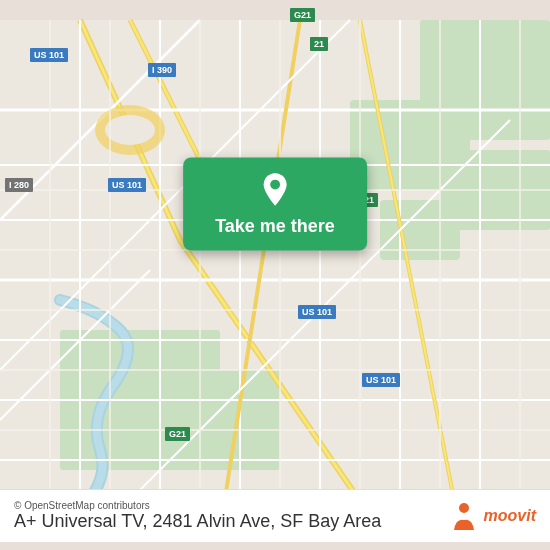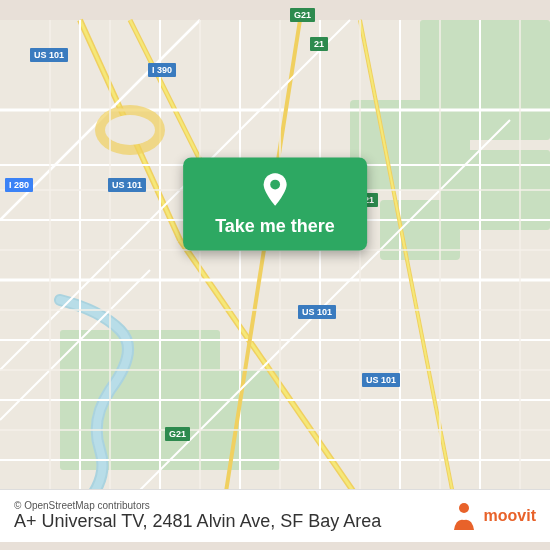--- a/index.html
+++ b/index.html
@@ -107,20 +107,21 @@
 
     .moovit-icon {
       width: 32px;
       height: 32px;
     }
 
     .moovit-text {
       font-size: 16px;
       font-weight: bold;
       color: #e8622a;
+      font-style: italic;
     }
 
     
     #map-svg {
       position: absolute;
       inset: 0;
       width: 100%;
       height: 100%;
       z-index: 2;
     }
@@ -196,21 +197,21 @@
     <line x1="440" y1="0" x2="440" y2="510" stroke="#f5f0ea" stroke-width="1.5"></line>
     <line x1="520" y1="0" x2="520" y2="510" stroke="#f5f0ea" stroke-width="1.5"></line>
   </svg>
 
   <div class="highway-shield" style="left:30px; top:48px; background:#3a7bbf;">US 101</div>
   <div class="highway-shield" style="left:148px; top:63px; background:#3a7bbf;">I 390</div>
   <div class="highway-shield" style="left:108px; top:178px; background:#3a7bbf;">US 101</div>
   <div class="highway-shield" style="left:290px; top:8px; background:#2d8a4e; color:white;">G21</div>
   <div class="highway-shield" style="left:310px; top:37px; background:#2d8a4e; color:white;">21</div>
   <div class="highway-shield" style="left:360px; top:193px; background:#2d8a4e; color:white;">21</div>
-  <div class="highway-shield" style="left:5px; top:178px; background:#3b82f6;">I 280</div>
+  <div class="highway-shield" style="left:5px; top:178px; background:#737373;">I 280</div>
   <div class="highway-shield" style="left:298px; top:305px; background:#3a7bbf;">US 101</div>
   <div class="highway-shield" style="left:362px; top:373px; background:#3a7bbf;">US 101</div>
   <div class="highway-shield" style="left:165px; top:427px; background:#2d8a4e; color:white;">G21</div>
 
   <div id="cta-button-container">
     <button id="cta-button">
 
       <svg class="pin-icon" viewBox="0 0 36 44" xmlns="http://www.w3.org/2000/svg">
         <circle cx="18" cy="16" r="14" fill="white" opacity="0.3"></circle>
         <circle cx="18" cy="16" r="10" fill="white" opacity="0.5"></circle>

